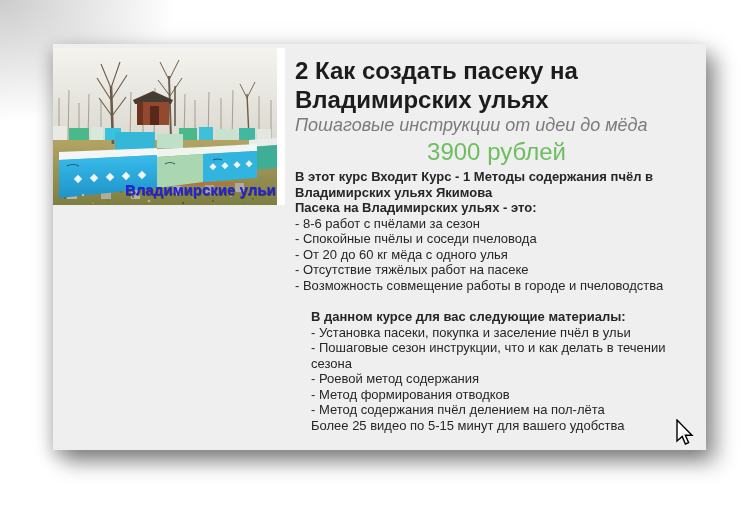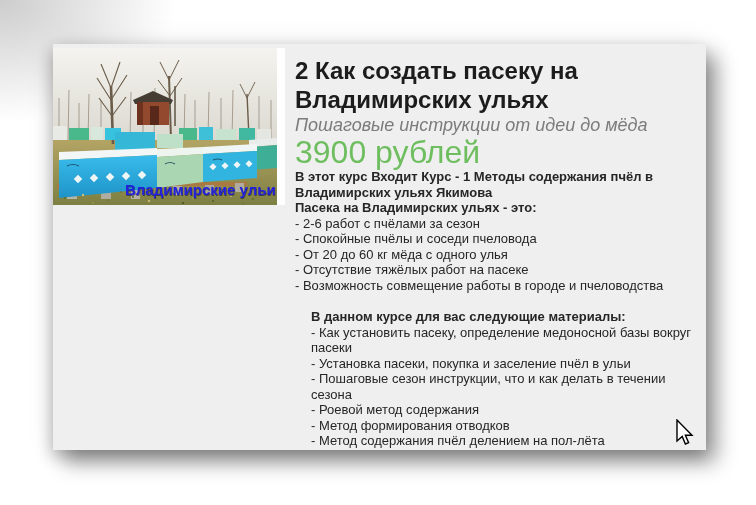--- a/index.html
+++ b/index.html
@@ -36,21 +36,21 @@
     position:absolute;left:242px;top:0;width:403px;height:100%;
     padding-top:12px;
   }
   h1.title{
     margin:0;font-size:24px;line-height:29px;font-weight:bold;color:#1c1c1c;
   }
   .subtitle{
     margin-top:3px;font-size:18px;line-height:17px;font-style:italic;color:#7b7b7b;
   }
   .price{
-    margin-top:3px;font-size:32px;line-height:30px;color:#6ebe5f;
+    margin-top:3px;font-size:24px;line-height:30px;color:#6ebe5f;text-align:center;
   }
   .body-block{margin-top:2px;}
   .body-block.spaced{margin-top:16px;margin-left:16px;}
   .line{
     font-size:13px;line-height:15.5px;color:#262626;
   }
   .line.b{font-weight:bold;}
   .cursor{
     position:absolute;left:676px;top:419px;pointer-events:none;
   }
@@ -193,34 +193,34 @@
       <div class="watermark">Владимирские ульи</div>
     </div>
 
     <div class="content">
       <h1 class="title">2 Как создать пасеку на Владимирских ульях</h1>
       <div class="subtitle">Пошаговые инструкции от идеи до мёда</div>
       <div class="price">3900 рублей</div>
       <div class="body-block">
           <div class="line b">В этот курс Входит Курс - 1 Методы содержания пчёл в Владимирских ульях Якимова</div>
           <div class="line b">Пасека на Владимирских ульях - это:</div>
-          <div class="line">- 2-6 работ с пчёлами за сезон</div>
+          <div class="line">- 8-6 работ с пчёлами за сезон</div>
           <div class="line">- Спокойные пчёлы и соседи пчеловода</div>
           <div class="line">- От 20 до 60 кг мёда с одного улья</div>
           <div class="line">- Отсутствие тяжёлых работ на пасеке</div>
           <div class="line">- Возможность совмещение работы в городе и пчеловодства</div>
         </div>
       <div class="body-block spaced">
           <div class="line b">В данном курсе для вас следующие материалы:</div>
-          <div class="line">- Как установить пасеку, определение медоносной базы вокруг пасеки</div>
           <div class="line">- Установка пасеки, покупка и заселение пчёл в ульи</div>
           <div class="line">- Пошаговые сезон инструкции, что и как делать в течении сезона</div>
           <div class="line">- Роевой метод содержания</div>
           <div class="line">- Метод формирования отводков</div>
           <div class="line">- Метод содержания пчёл делением на пол-лёта</div>
+          <div class="line">Более 25 видео по 5-15 минут для вашего удобства</div>
         </div>
     </div>
   </div>
 
   <svg class="cursor" width="20" height="30" viewBox="0 0 20 30">
     <polygon points="1,1 1,22 6.2,17.4 9.4,25 12.6,23.6 9.4,16.2 16,16.2" fill="#ffffff" stroke="#000000" stroke-width="1.4" stroke-linejoin="miter"></polygon>
   </svg>
 </div>
 
 </body></html>

